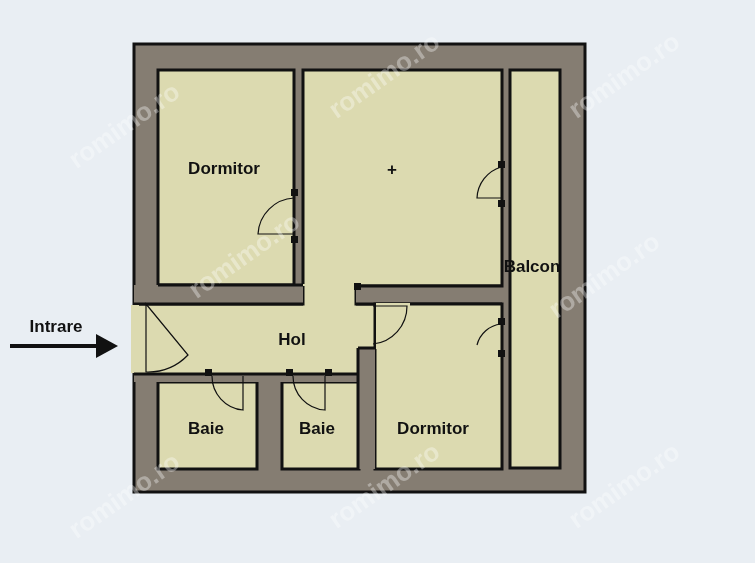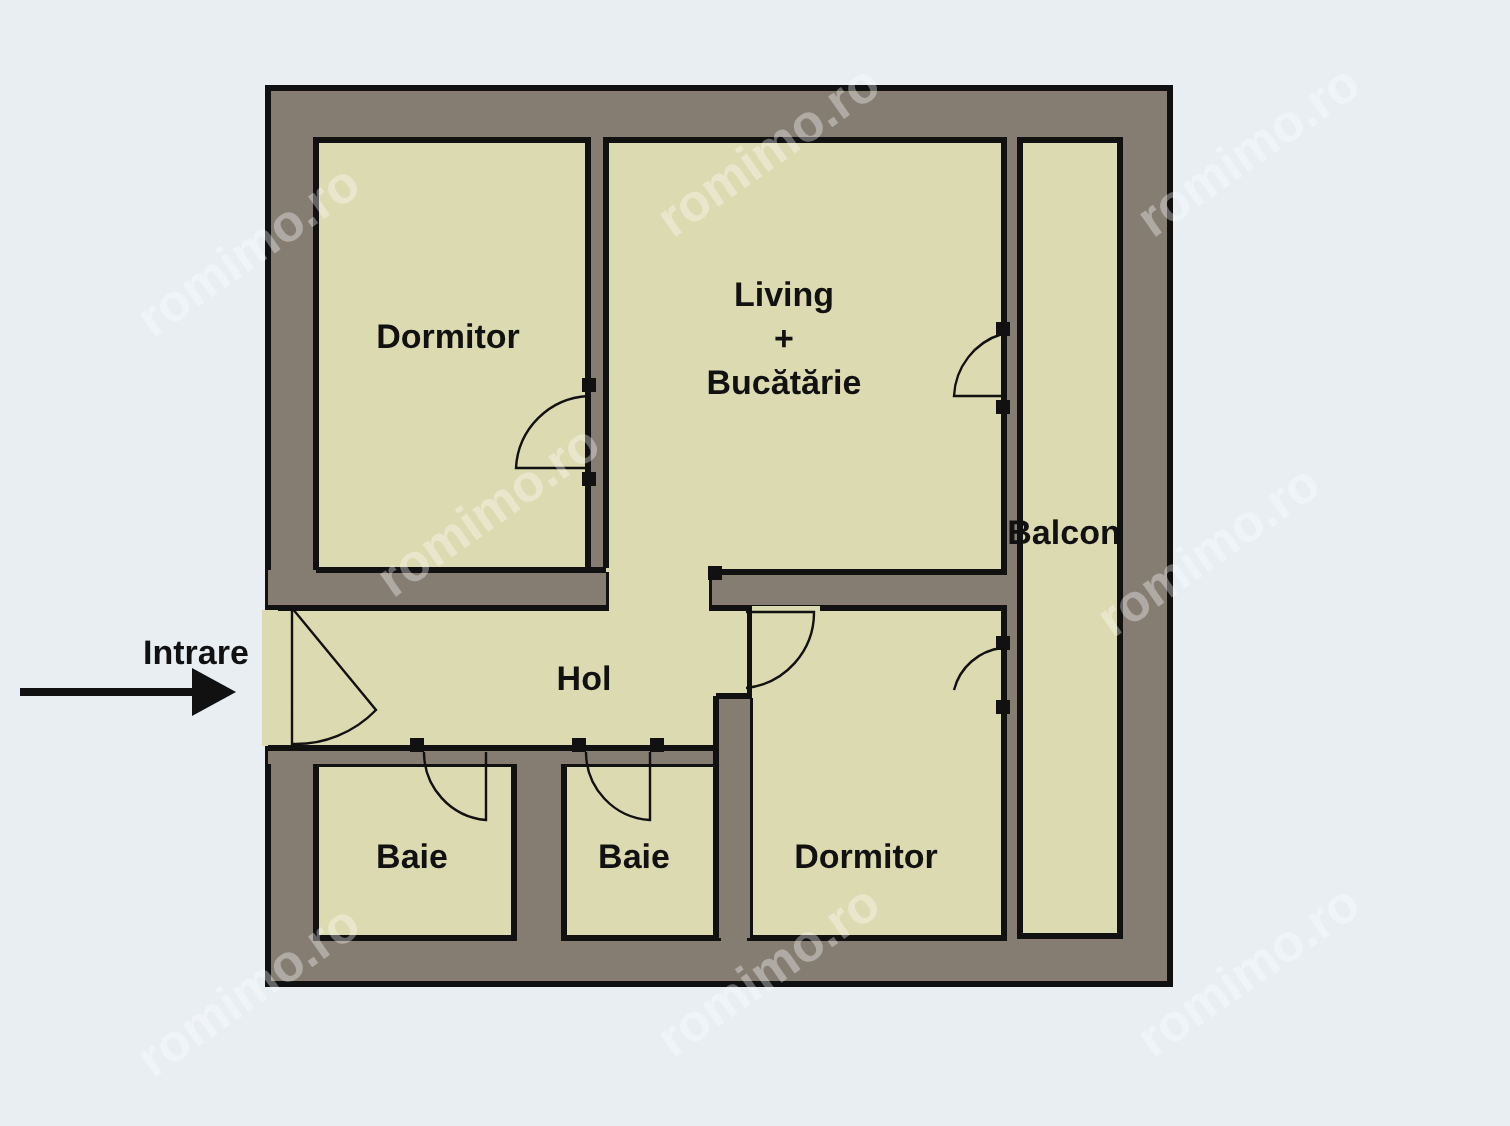--- a/index.html
+++ b/index.html
@@ -84,24 +84,22 @@
 
 <div class="wm" style="left:60px;top:110px;">romimo.ro</div>
 <div class="wm" style="left:320px;top:60px;">romimo.ro</div>
 <div class="wm" style="left:560px;top:60px;">romimo.ro</div>
 <div class="wm" style="left:180px;top:240px;">romimo.ro</div>
 <div class="wm" style="left:540px;top:260px;">romimo.ro</div>
 <div class="wm" style="left:60px;top:480px;">romimo.ro</div>
 <div class="wm" style="left:320px;top:470px;">romimo.ro</div>
 <div class="wm" style="left:560px;top:470px;">romimo.ro</div>
 
-<div class="lbl" style="left:56px;top:327px;margin-left:42px;">Intrare</div>
+<div class="lbl" style="left:56px;top:327px;">Intrare</div>
 <div class="lbl" style="left:224px;top:169px;">Dormitor</div>
 <div class="lbl" style="left:392px;top:170px;">
-  <div>Living</div>
   <div>+</div>
-  <div>Bucătărie</div>
 </div>
 <div class="lbl" style="left:532px;top:267px;">Balcon</div>
 <div class="lbl" style="left:256px;top:340px;margin-left:36px;">Hol</div>
 <div class="lbl" style="left:206px;top:429px;">Baie</div>
 <div class="lbl" style="left:317px;top:429px;">Baie</div>
 <div class="lbl" style="left:433px;top:429px;">Dormitor</div>
 
 </body></html>

